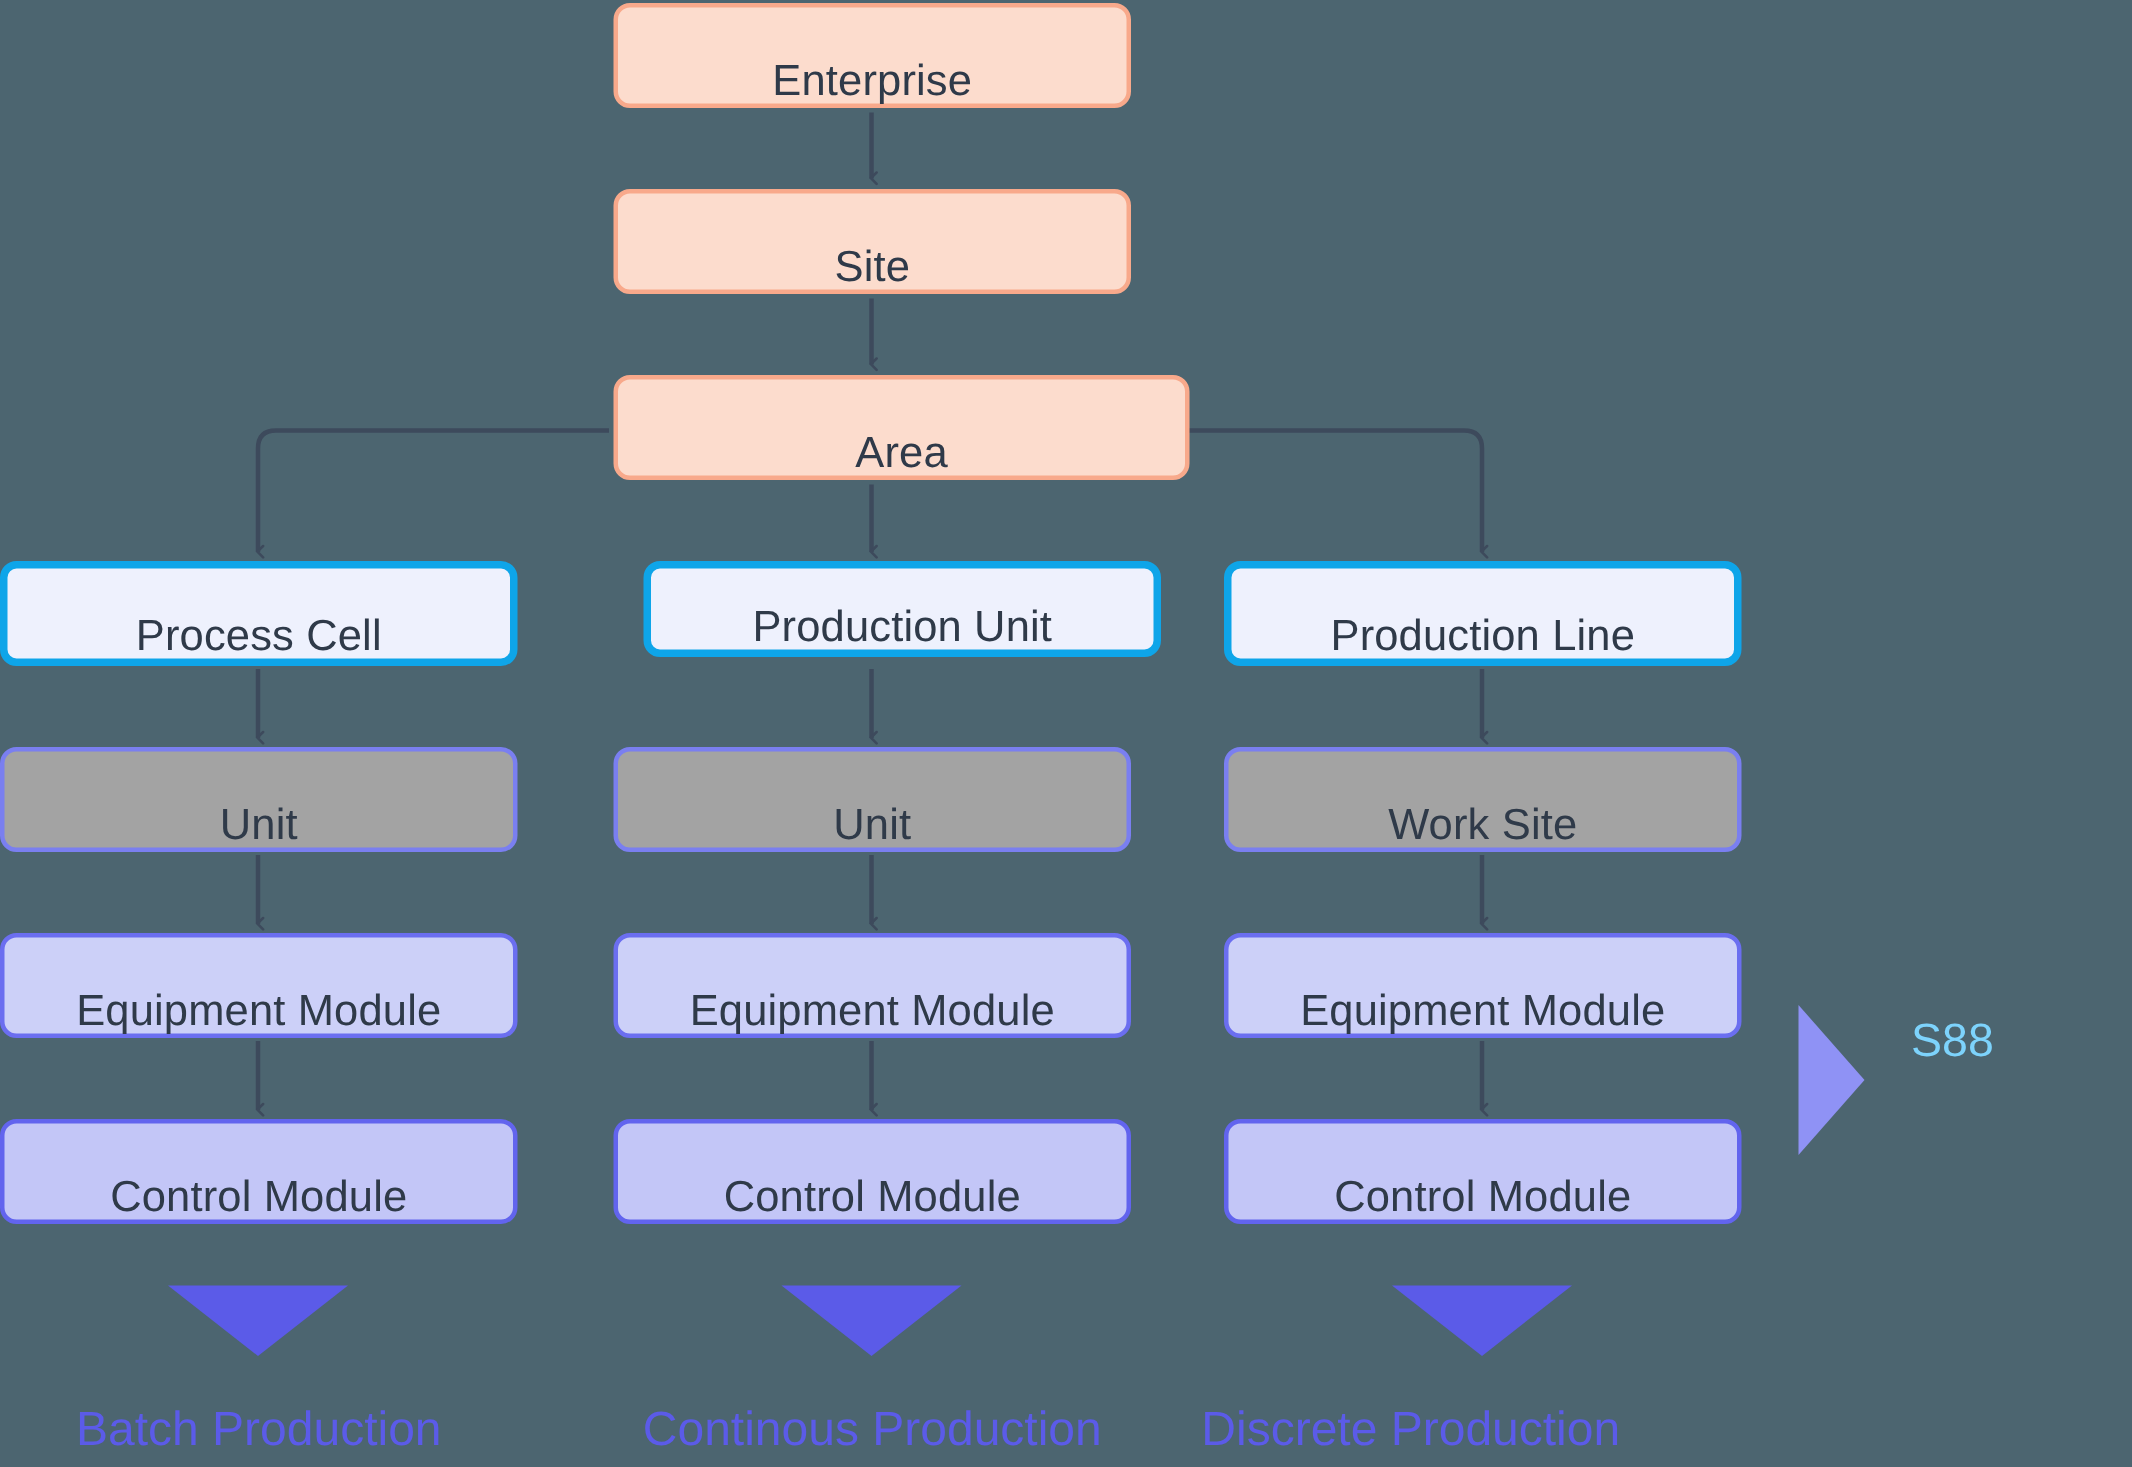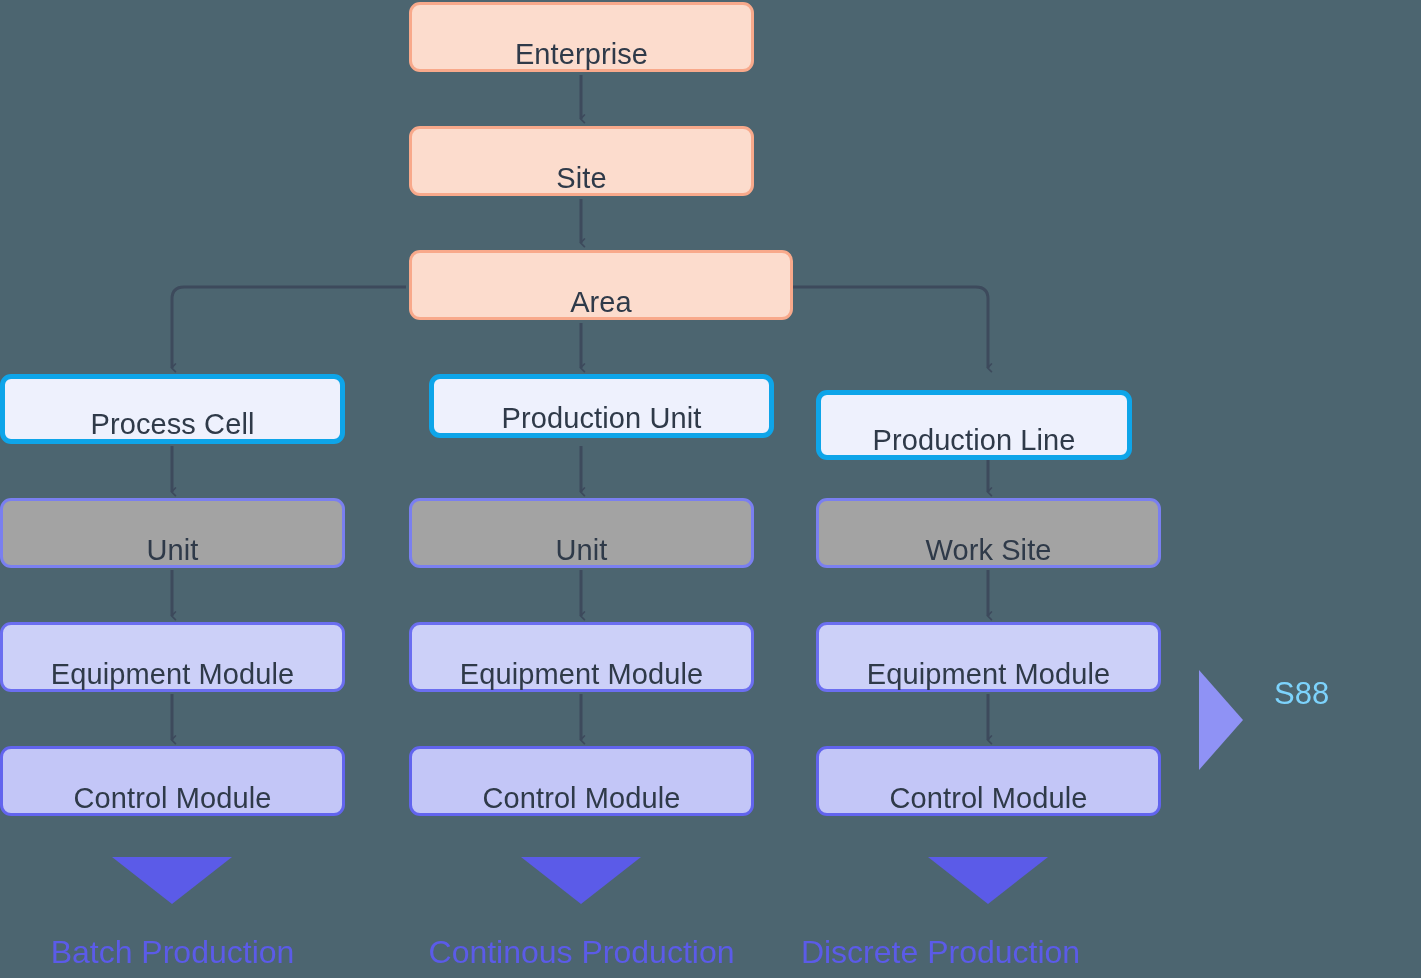--- a/index.html
+++ b/index.html
@@ -167,21 +167,21 @@
   <div class="node blue-l2" style="left:409px; top:498px; width:345px; height:70px;">
     <span>Unit</span>
   </div>
   <div class="node blue-l3" style="left:409px; top:622px; width:345px; height:70px;">
     <span>Equipment Module</span>
   </div>
   <div class="node blue-l4" style="left:409px; top:746px; width:345px; height:70px;">
     <span>Control Module</span>
   </div>
 
-  <div class="node blue-l1" style="left:816px; top:390px; width:316px; height:70px;">
+  <div class="node blue-l1" style="left:816px; top:374px; width:345px; height:70px;">
     <span>Production Line</span>
   </div>
   <div class="node blue-l2" style="left:816px; top:498px; width:345px; height:70px;">
     <span>Work Site</span>
   </div>
   <div class="node blue-l3" style="left:816px; top:622px; width:345px; height:70px;">
     <span>Equipment Module</span>
   </div>
   <div class="node blue-l4" style="left:816px; top:746px; width:345px; height:70px;">
     <span>Control Module</span>

